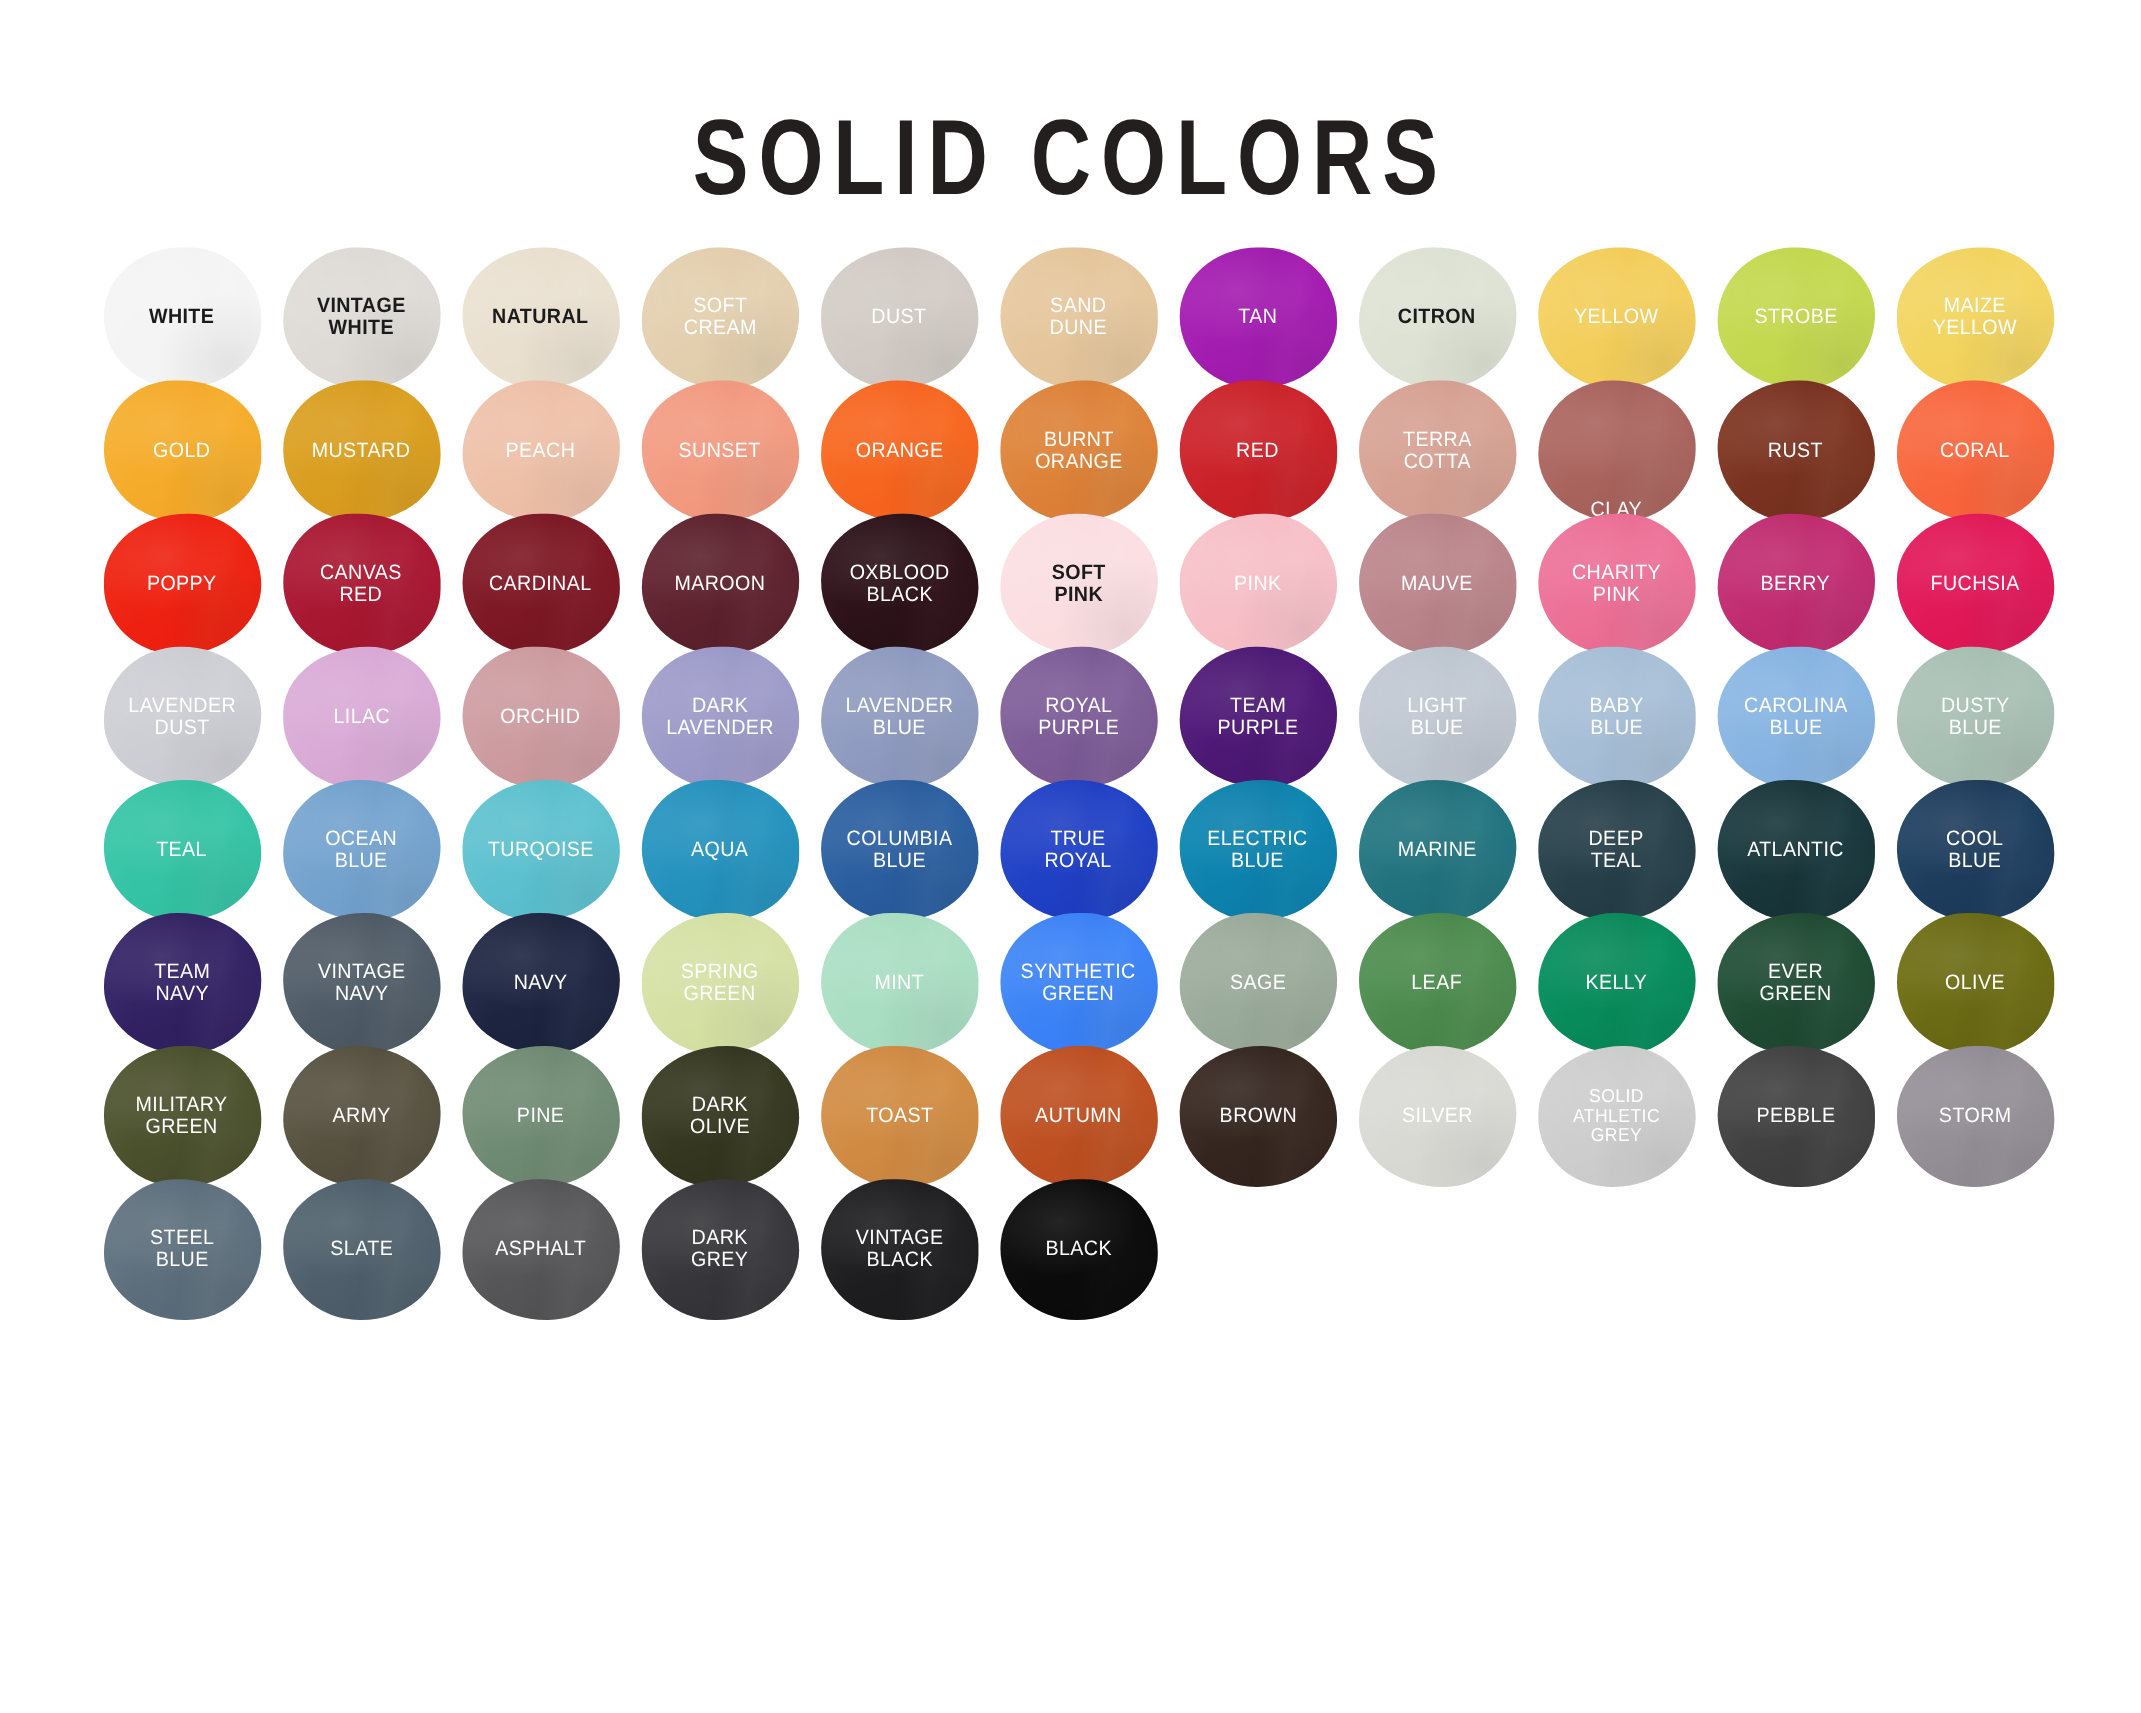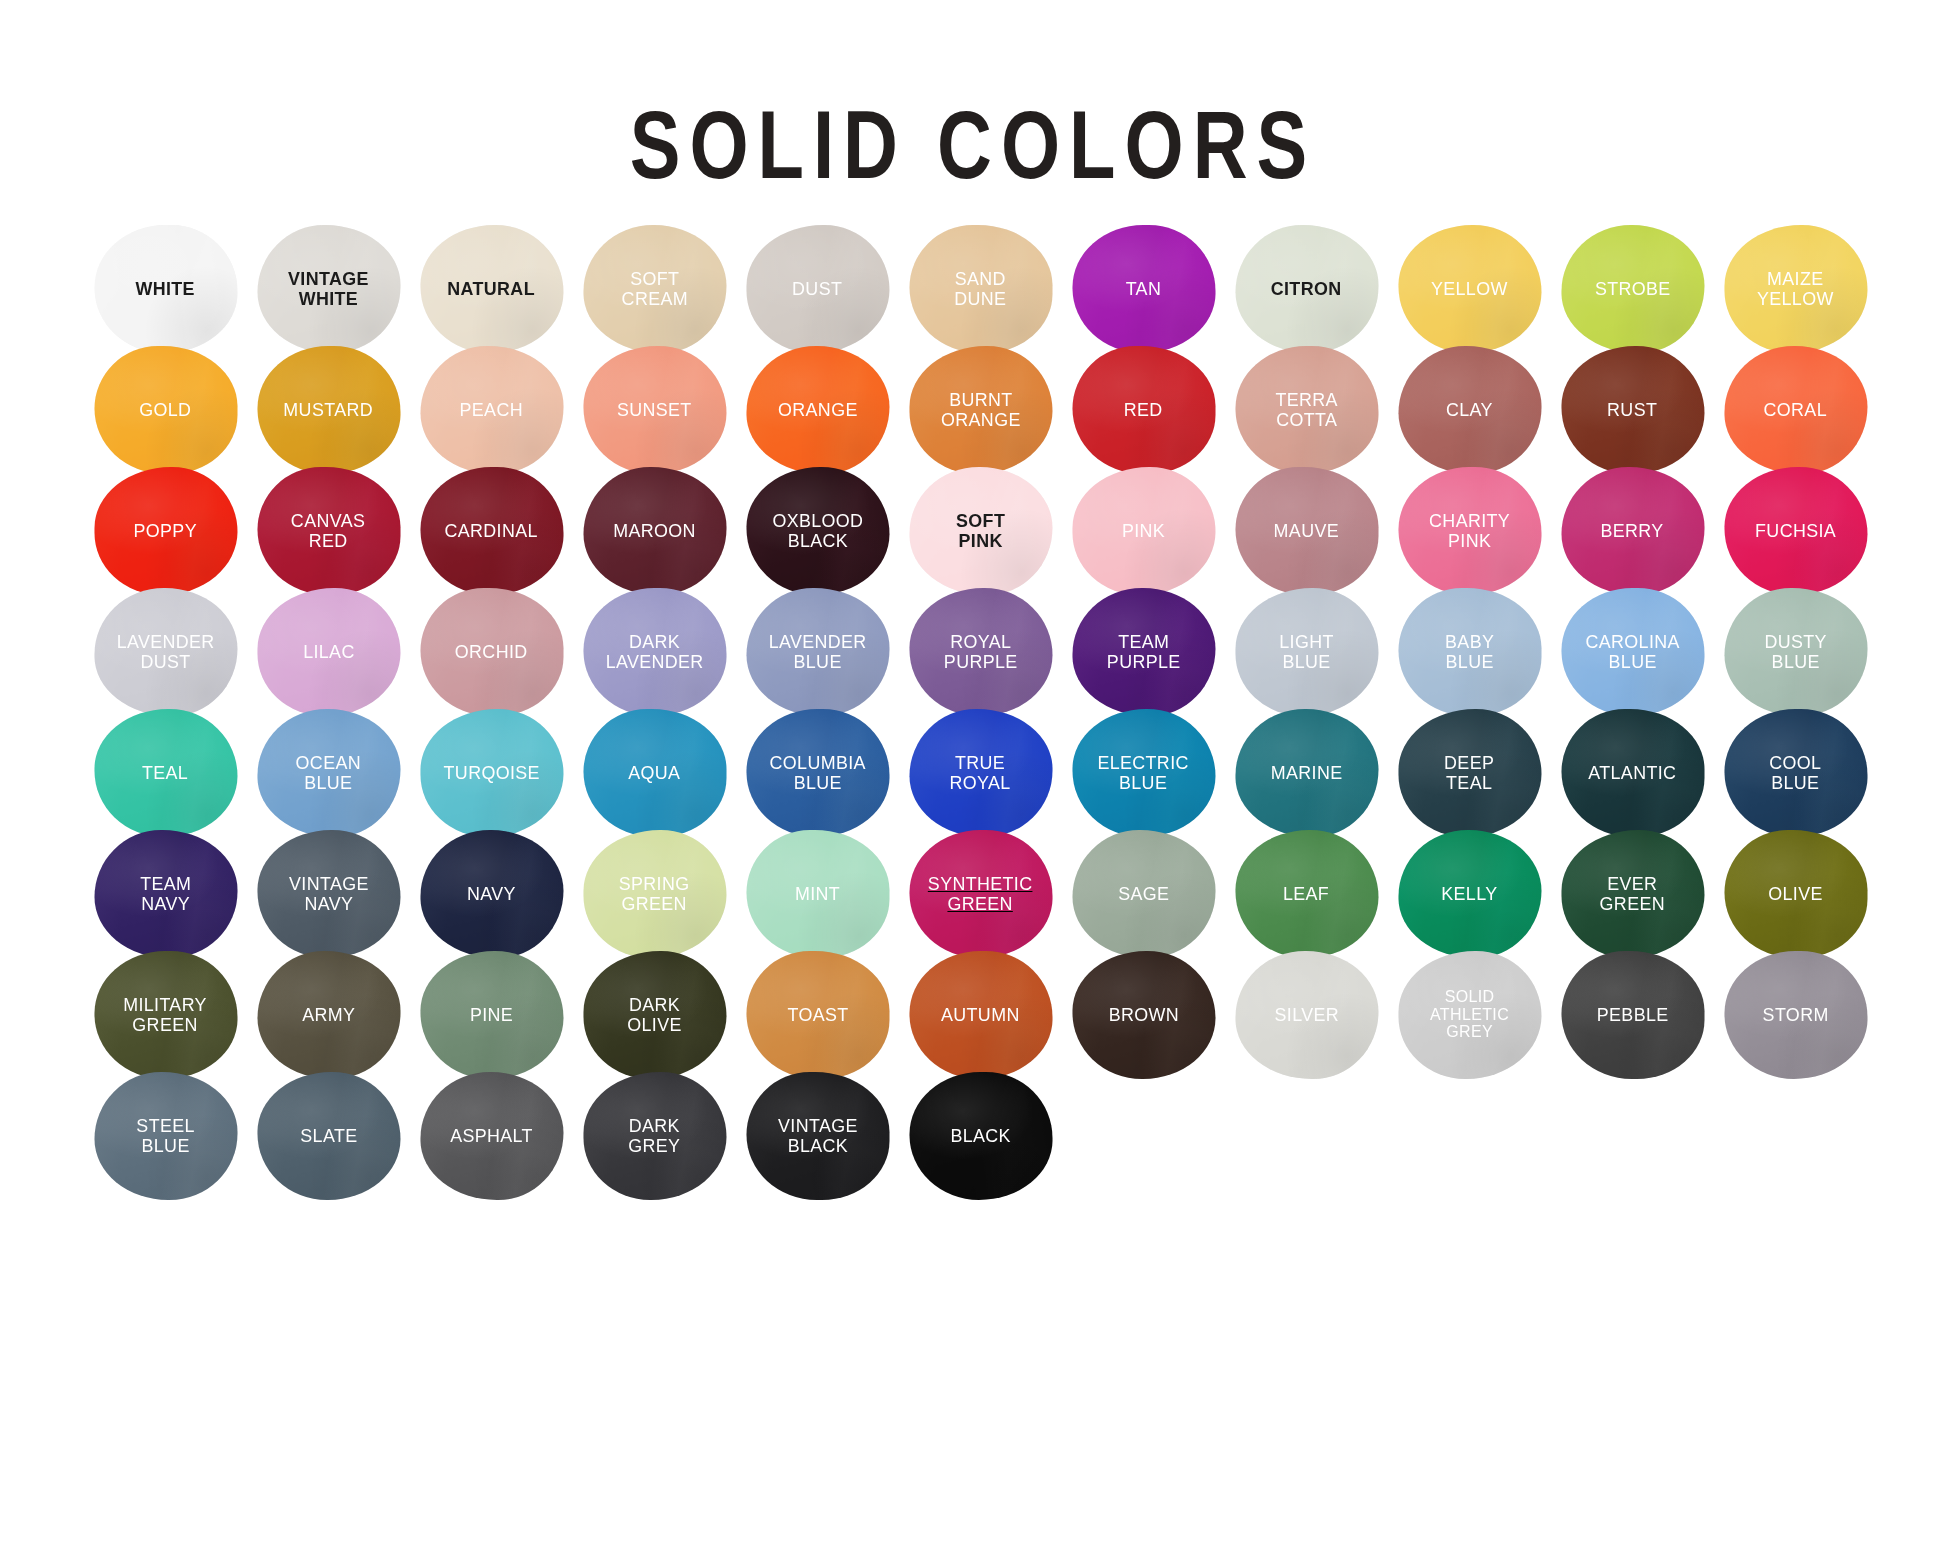--- a/index.html
+++ b/index.html
@@ -243,21 +243,21 @@
       </div>
       <div class="cell">
         <div class="swatch b0" style="background: rgb(214, 161, 147);">
           <div class="tex"></div>
           <div class="tex2"></div>
           <div class="label">TERRA
 COTTA</div>
         </div>
       </div>
       <div class="cell">
-        <div class="swatch b1" style="background: rgb(169, 99, 93);">
+        <div class="swatch b1" style="background: rgb(169, 99, 93); align-items: flex-end;">
           <div class="tex"></div>
           <div class="tex2"></div>
           <div class="label">CLAY</div>
         </div>
       </div>
       <div class="cell">
         <div class="swatch b2" style="background: rgb(122, 50, 32);">
           <div class="tex"></div>
           <div class="tex2"></div>
           <div class="label">RUST</div>
@@ -552,21 +552,21 @@
         </div>
       </div>
       <div class="cell">
         <div class="swatch b5" style="background: rgb(169, 222, 194);">
           <div class="tex"></div>
           <div class="tex2"></div>
           <div class="label">MINT</div>
         </div>
       </div>
       <div class="cell">
-        <div class="swatch b0" style="background: #be185d; text-decoration: underline;">
+        <div class="swatch b0" style="background: #3b82f6;">
           <div class="tex"></div>
           <div class="tex2"></div>
           <div class="label">SYNTHETIC
 GREEN</div>
         </div>
       </div>
       <div class="cell">
         <div class="swatch b1" style="background: rgb(154, 170, 154);">
           <div class="tex"></div>
           <div class="tex2"></div>

